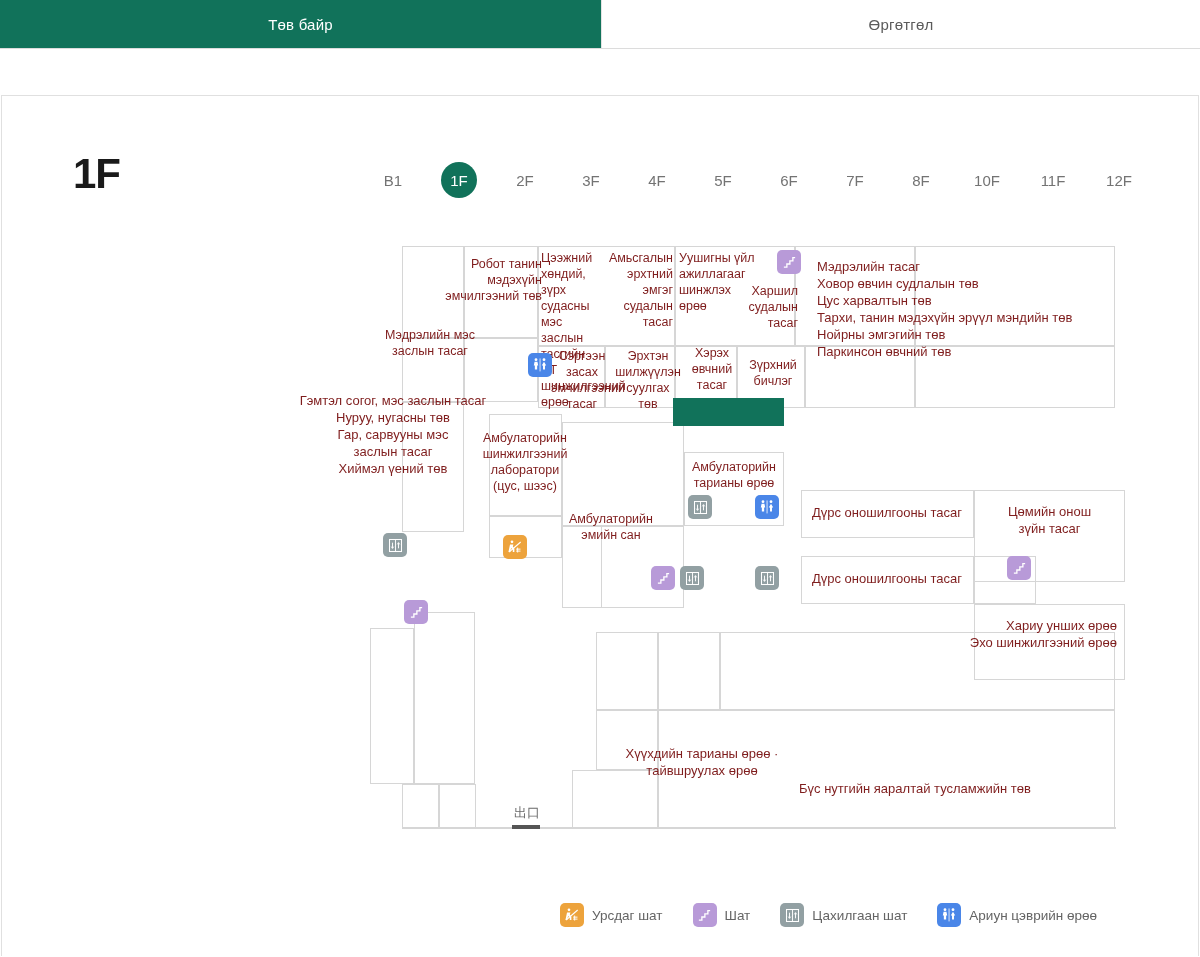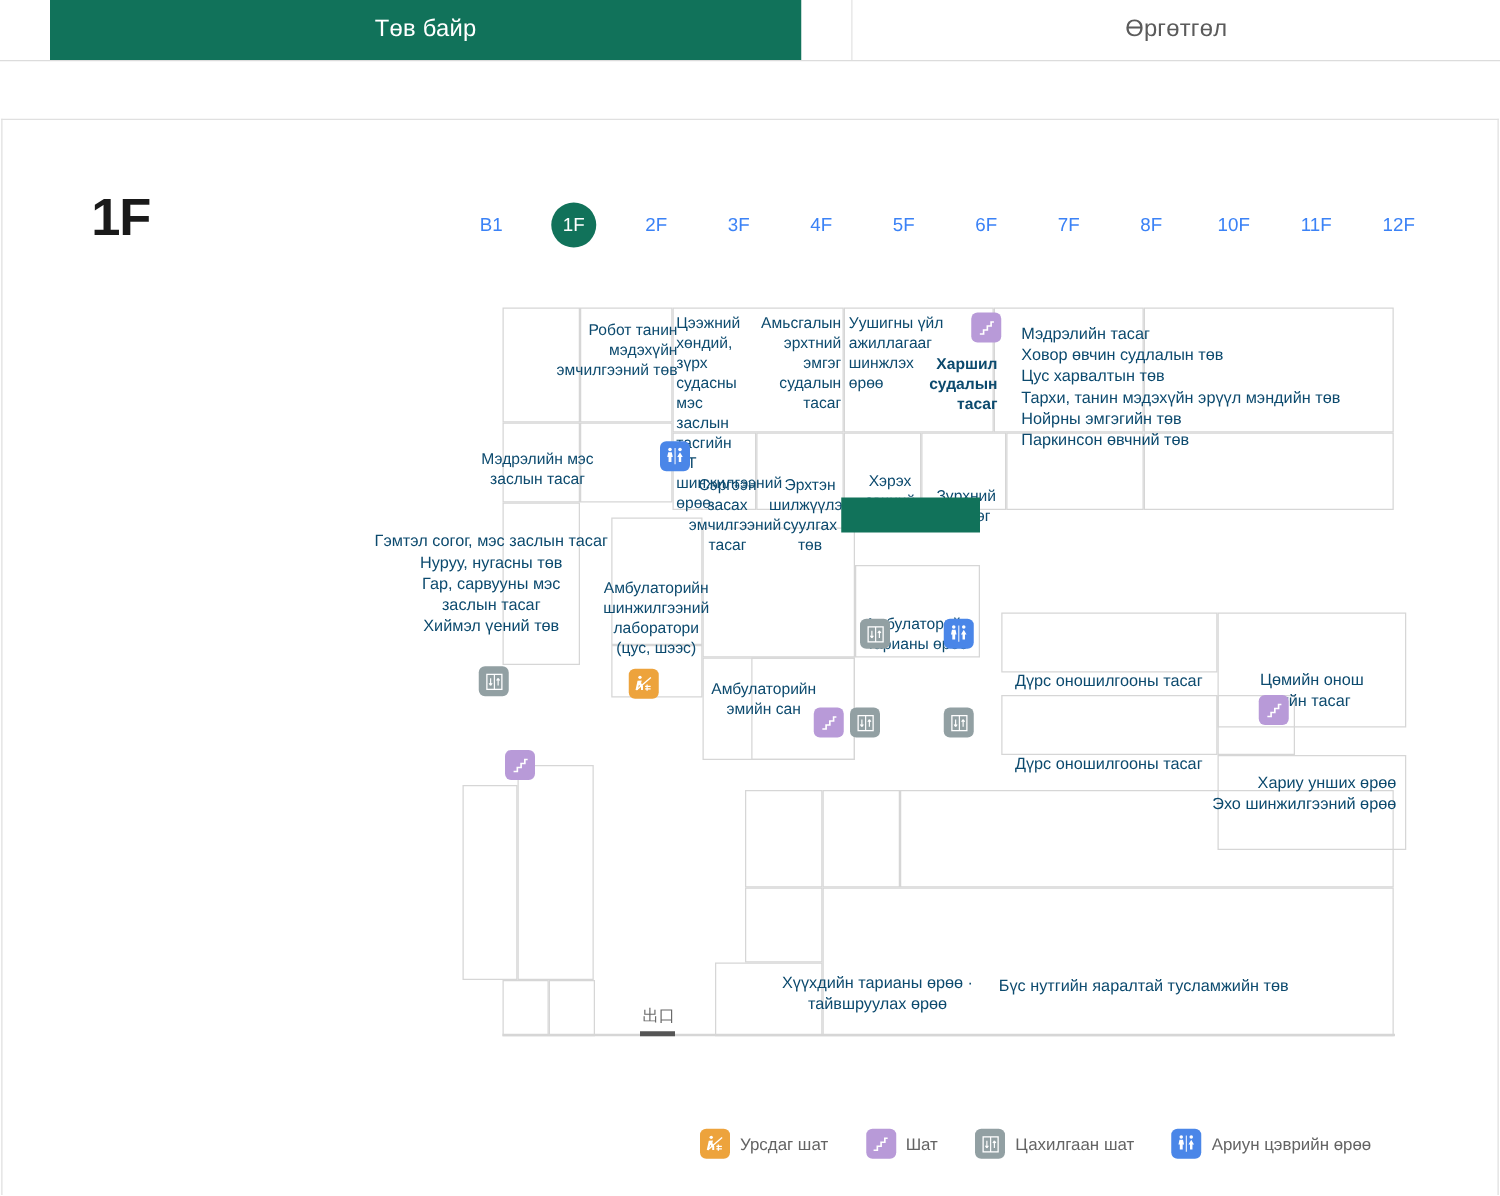--- a/index.html
+++ b/index.html
@@ -11,25 +11,24 @@
     color:#333333;
     overflow:hidden;
     position:relative;
   }
 
   
   .tabs{display:flex;height:49px;width:1200px;border-bottom:1px solid #dcdcdc;box-sizing:border-box;}
   .tab{
     flex:0 0 601px;
     display:flex;align-items:center;justify-content:center;
-    font-size:19px;
+    font-size:15px;
     box-sizing:border-box;
     cursor:pointer;
     letter-spacing:.2px;
-    margin-left:40px;
   }
   .tab.active{background:#11725a;color:#ffffff;}
   .tab.inactive{flex:1 1 auto;background:#ffffff;color:#5b5b5b;border-left:1px solid #e3e3e3;}
 
   
   .panel{
     position:absolute;
     left:1px;top:95px;
     width:1198px;height:861px;
     border:1px solid #e0e0e0;
@@ -44,21 +43,21 @@
     font-size:42px;font-weight:bold;color:#1a1a1a;
     line-height:1;letter-spacing:-1px;
   }
   .floor-nav{
     position:absolute;left:360px;top:162px;
     display:flex;align-items:center;gap:0;
   }
   .floor-btn{
     width:66px;height:36px;
     display:flex;align-items:center;justify-content:center;
-    font-size:15px;color:#3b82f6;
+    font-size:15px;color:#737373;
     cursor:pointer;
   }
   .floor-btn.active{color:#ffffff;}
   .floor-btn.active .pill{
     width:36px;height:36px;border-radius:50%;
     background:#11725a;color:#fff;
     display:flex;align-items:center;justify-content:center;
     font-size:15px;
   }
 
@@ -76,24 +75,24 @@
   }
   .wall{
     position:absolute;
     background:#d6d6d6;
   }
 
   .lbl{
     position:absolute;
     font-size:12.5px;
     line-height:16px;
-    color:#0c4a6e;
+    color:#7f1d1d;
     white-space:pre-line;
   }
-  .lbl.c{text-align:center;margin-top:32px;}
+  .lbl.c{text-align:center;}
   .lbl.r{text-align:right;}
   .lbl.l{text-align:left;}
   .lbl.big{font-size:13px;line-height:17px;}
 
   
   .ico{
     position:absolute;
     width:24px;height:24px;border-radius:5px;
     display:flex;align-items:center;justify-content:center;
     box-sizing:border-box;
@@ -234,21 +233,21 @@
 шинжилгээний өрөө</div>
   <div class="lbl r" style="left:605px;top:250px;width:68px;">Амьсгалын
 эрхтний
 эмгэг
 судалын
 тасаг</div>
   <div class="lbl l" style="left:679px;top:250px;width:78px;">Уушигны үйл
 ажиллагааг
 шинжлэх
 өрөө</div>
-  <div class="lbl r" style="left:725px;top:283px;width:73px;font-weight:bold;">Харшил
+  <div class="lbl r" style="left:725px;top:283px;width:73px;">Харшил
 судалын
 тасаг</div>
 
   <div class="lbl c" style="left:551px;top:348px;width:62px;">Сэргээн
 засах
 эмчилгээний
 тасаг</div>
   <div class="lbl c" style="left:613px;top:348px;width:70px;">Эрхтэн
 шилжүүлэн
 суулгах

